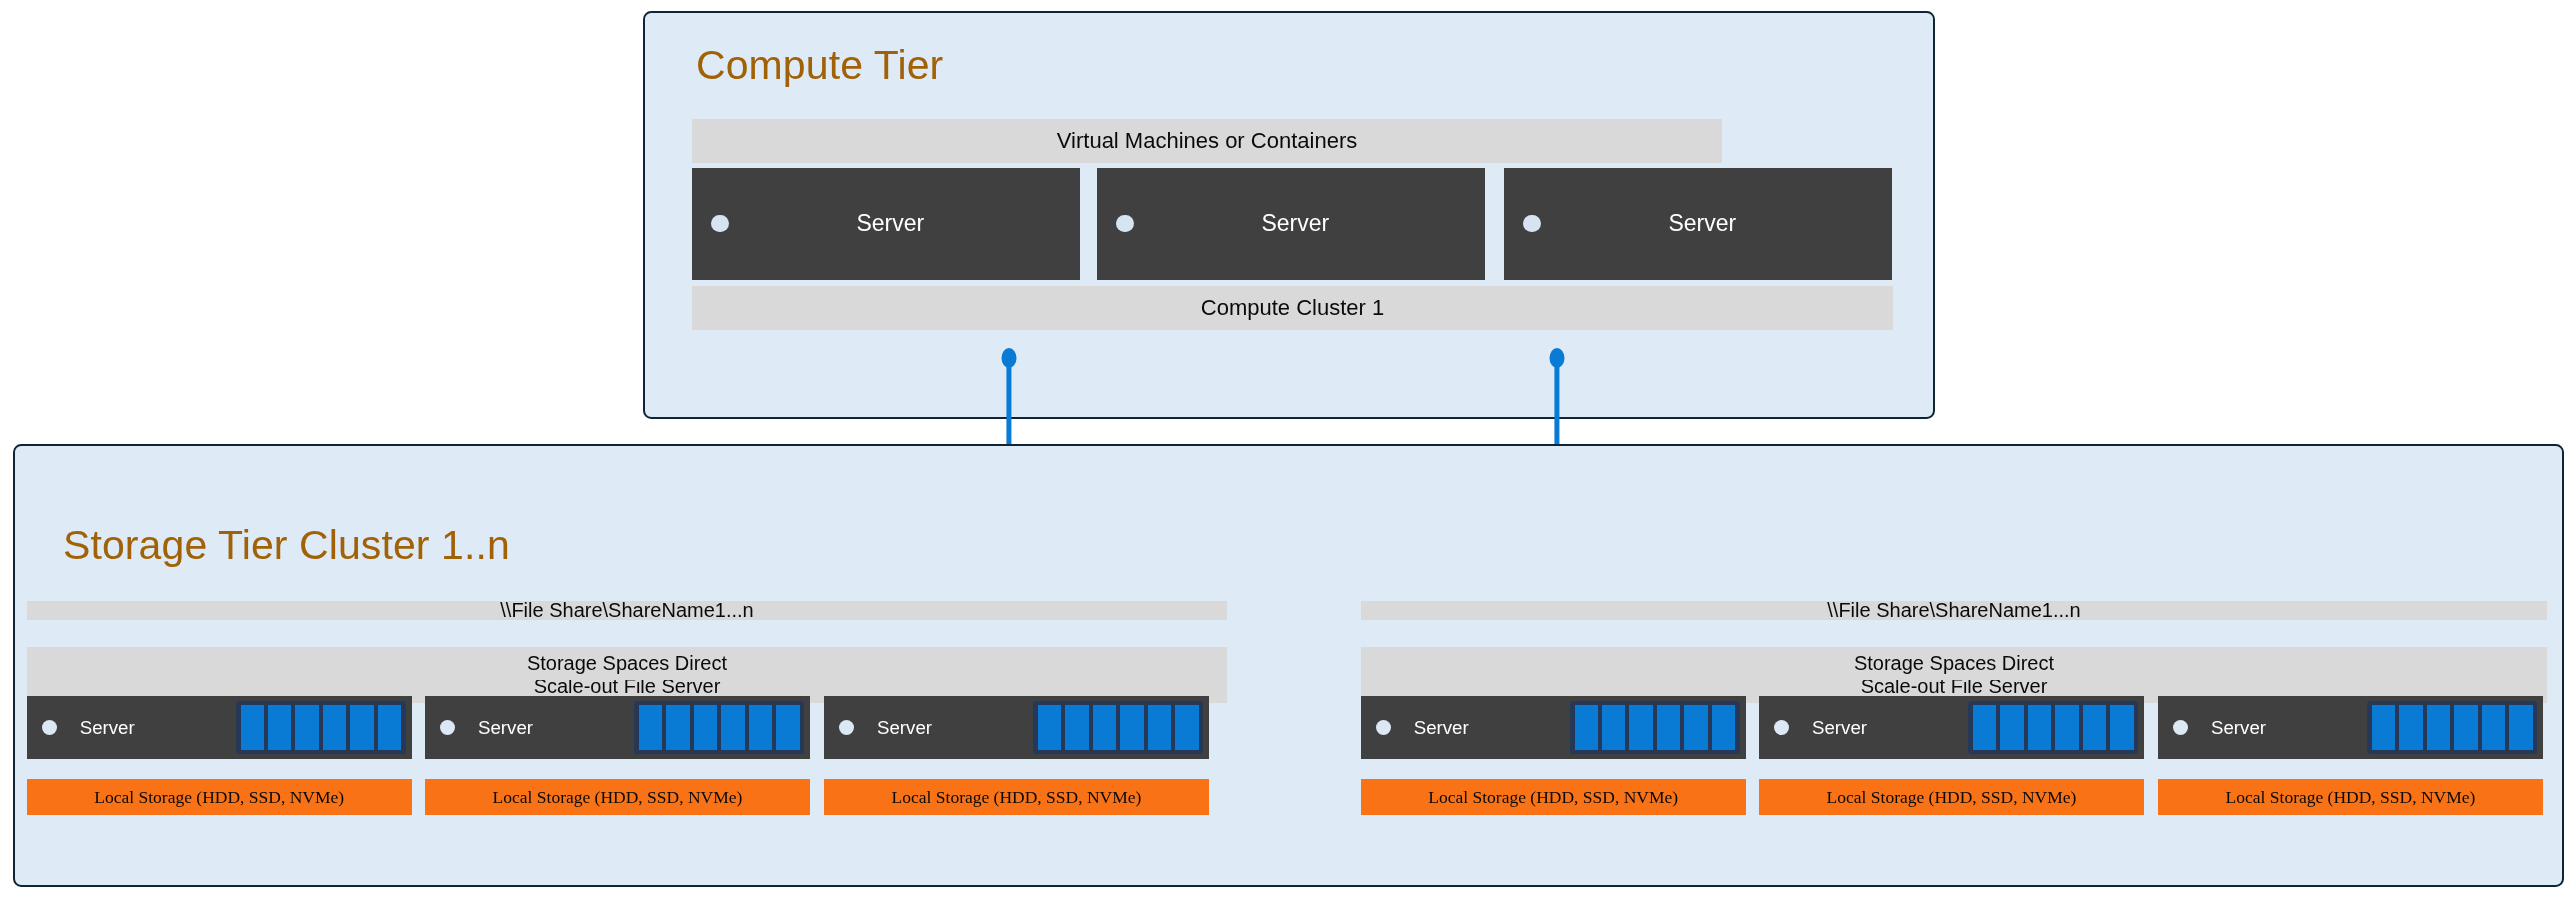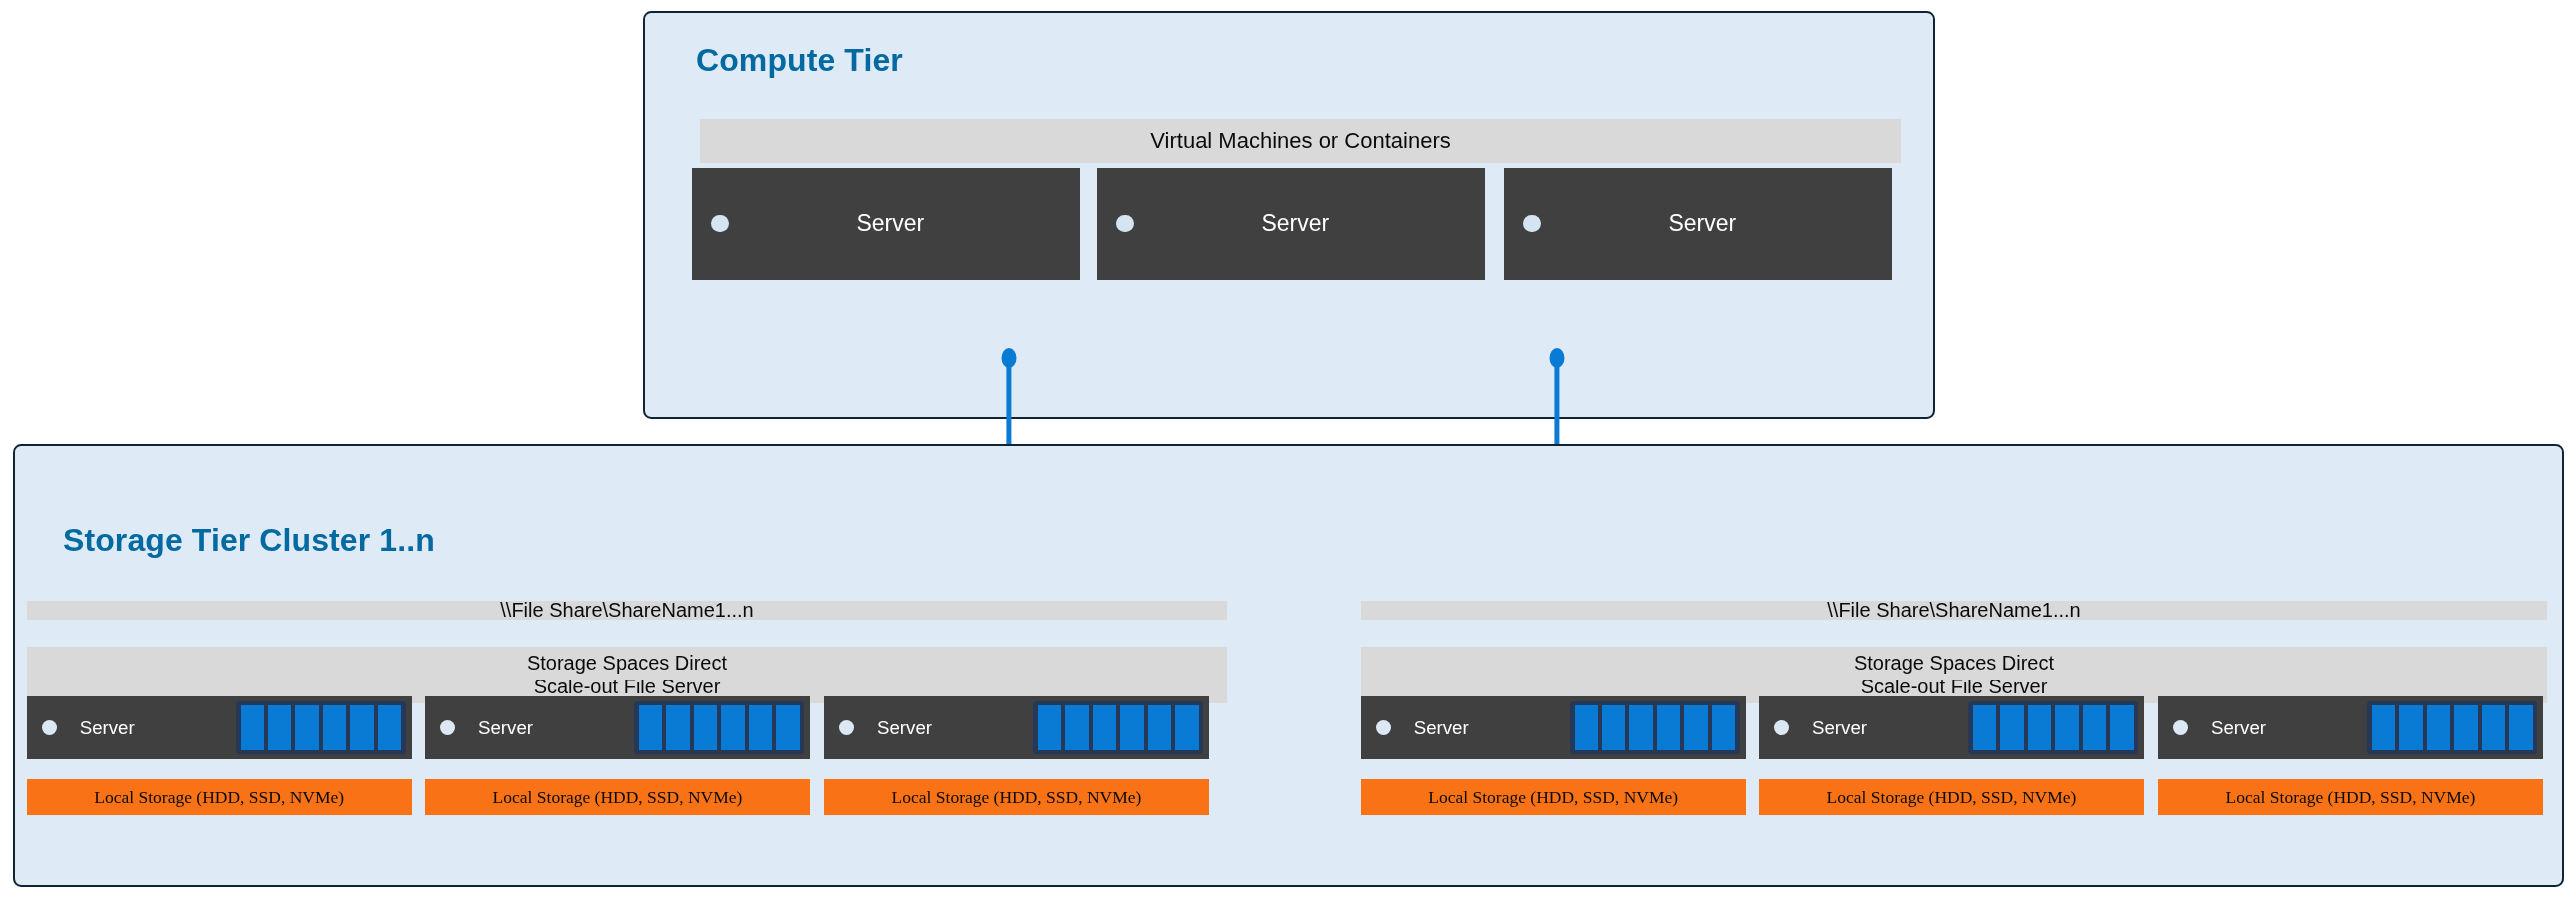--- a/index.html
+++ b/index.html
@@ -31,23 +31,23 @@
   }
   #storage-tier {
     left: 13px;
     top: 444px;
     width: 2551px;
     height: 443px;
   }
 
   .tier-title {
     position: absolute;
-    font-size: 32px;
-    color: #0369a1;
-    font-weight: 700;
+    font-size: 41px;
+    color: #a16207;
+    font-weight: 400;
     letter-spacing: 0.1px;
     white-space: nowrap;
   }
   #compute-tier-title { left: 51px; top: 29px; }
   #storage-tier-title { left: 48px; top: 76px; text-align: center; }
 
   
   .gray-bar {
     position: absolute;
     background: #D9D9D9;
@@ -55,23 +55,23 @@
     display: flex;
     align-items: center;
     justify-content: center;
     font-size: 22px;
     box-sizing: border-box;
     white-space: nowrap;
   }
 
   
   #vm-bar {
-    left: 55px;
+    left: 47px;
     top: 106px;
-    width: 1201px;
+    width: 1030px;
     height: 44px;
   }
   #compute-cluster-bar {
     left: 47px;
     top: 273px;
     width: 1201px;
     height: 44px;
   }
 
   
@@ -241,20 +241,21 @@
   <div class="compute-server" id="compute-server-1">
     <span class="srv-dot"></span>
     <span class="srv-label">Server</span>
   </div>
 
   <div class="compute-server" id="compute-server-2">
     <span class="srv-dot"></span>
     <span class="srv-label">Server</span>
   </div>
 
+  <div class="gray-bar" id="compute-cluster-bar">Compute Cluster 1</div>
 </div>
 
 <div class="connector" id="connector-0">
   <span class="conn-dot top"></span>
   <span class="conn-line"></span>
   <span class="conn-dot bottom"></span>
 </div>
 
 <div class="connector" id="connector-1">
   <span class="conn-dot top"></span>

